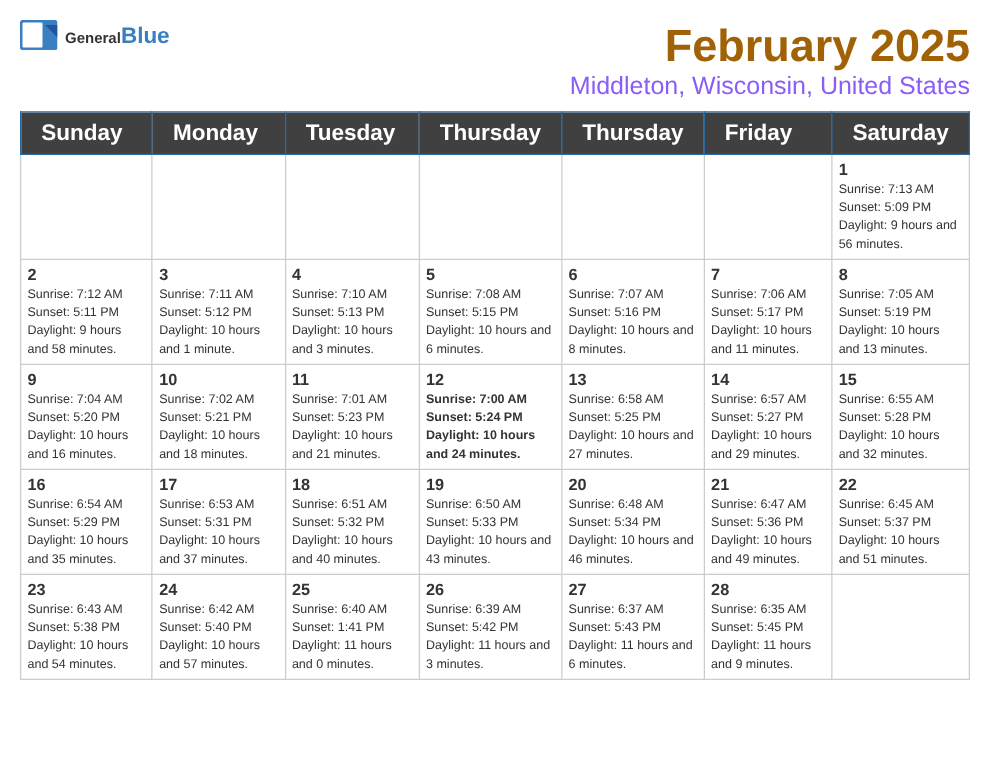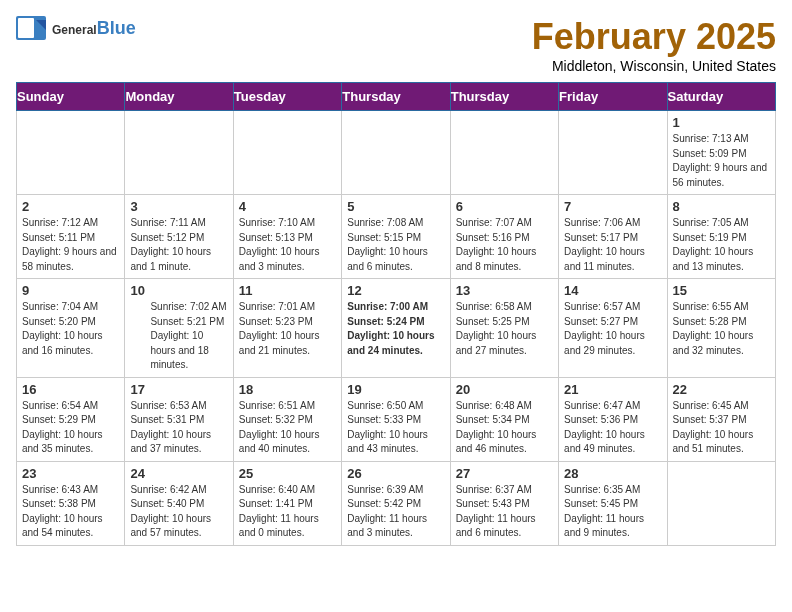--- a/index.html
+++ b/index.html
@@ -37,33 +37,33 @@
     }
     .title-block {
       text-align: right;
     }
     .month-title {
       font-size: 36px;
       font-weight: bold;
       color: #a16207;
     }
     .location-title {
-      font-size: 14px;
-      color: #000000;
+      font-size: 20px;
+      color: #8b5cf6;
     }
     .calendar {
       width: 100%;
       border-collapse: collapse;
       border: 1px solid #ccc;
     }
     .calendar th {
-      background-color: #701a75;
+      background-color: #404040;
       color: #fff;
-      font-size: 13px;
-      padding: 6px 0;
+      font-size: 18px;
+      padding: 6px 16px;
       text-align: left;
       border: 1px solid #2a6aa0;
     }
     .calendar td {
       vertical-align: top;
       border: 1px solid #ccc;
       padding: 4px 5px;
       width: calc(100% / 7);
       min-height: 80px;
       font-size: 10.5px;
@@ -177,21 +177,21 @@
       </tr>
       <tr>
         <td>
           <div class="day-num">9</div>
           <div class="day-info" style="white-space: pre-line;">Sunrise: 7:04 AM
 Sunset: 5:20 PM
 Daylight: 10 hours and 16 minutes.</div>
         </td>
         <td>
           <div class="day-num">10</div>
-          <div class="day-info" style="white-space: pre-line; margin-left: 20px;">Sunrise: 7:02 AM
+          <div class="day-info" style="white-space: pre-line;">Sunrise: 7:02 AM
 Sunset: 5:21 PM
 Daylight: 10 hours and 18 minutes.</div>
         </td>
         <td>
           <div class="day-num">11</div>
           <div class="day-info" style="white-space: pre-line;">Sunrise: 7:01 AM
 Sunset: 5:23 PM
 Daylight: 10 hours and 21 minutes.</div>
         </td>
         <td>

